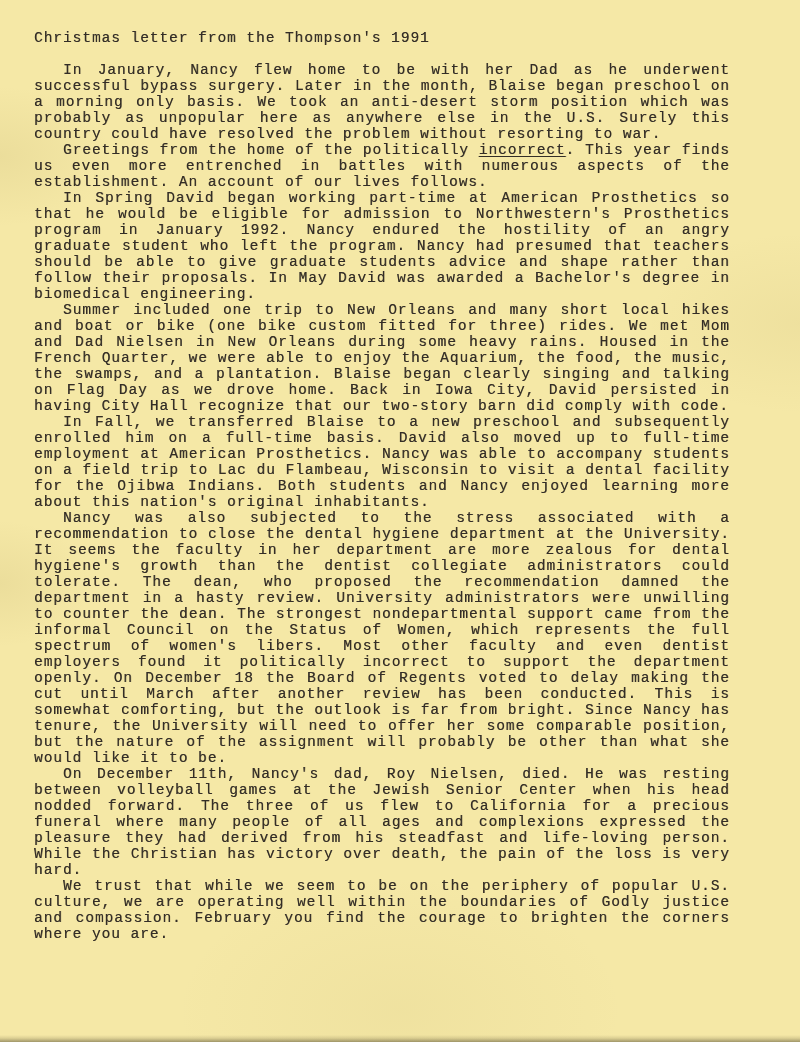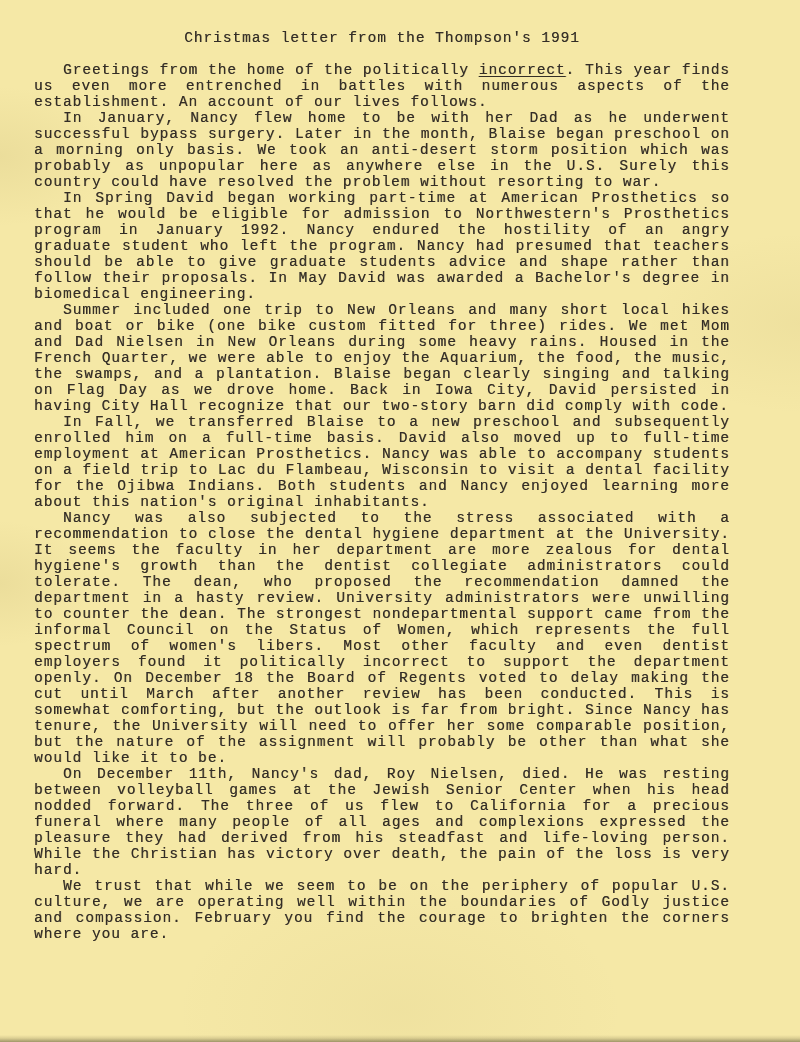--- a/index.html
+++ b/index.html
@@ -36,41 +36,40 @@
     background: linear-gradient(to bottom,
       rgba(108,99,64,0) 0%,
       rgba(108,99,64,0.18) 45%,
       rgba(90,83,55,0.55) 100%);
     pointer-events: none;
   }
   .title {
     margin: 0 0 16px 0;
     font-size: 14.5px;
     font-weight: normal;
-    text-align: center;
     letter-spacing: 0.95px;
   }
   .body-text p.para {
     margin: 0;
     text-indent: 29px;
     text-align: justify;
   }
   .seg-underline {
     text-decoration: underline;
     text-underline-offset: 2px;
   }
 </style>
 </head>
 <body>
 
 <div class="paper" style="--paper: #f5e8a6; --ink: #332d26;">
   <h1 class="title">Christmas letter from the Thompson's 1991</h1>
   <main class="body-text" id="body-container">
+      <p class="para"><span class="seg">In January, Nancy flew home to be with her Dad as he underwent successful bypass surgery.  Later in the month, Blaise began preschool on a morning only basis.  We took an anti-desert storm position which was probably as unpopular here as anywhere else in the U.S.  Surely this country could have resolved the problem without resorting to war.</span></p>
       <p class="para"><span class="seg">Greetings from the home of the politically </span><span class="seg-underline">incorrect</span><span class="seg">.  This year finds us even more entrenched in battles with numerous aspects of the establishment.  An account of our lives follows.</span></p>
-      <p class="para"><span class="seg">In January, Nancy flew home to be with her Dad as he underwent successful bypass surgery.  Later in the month, Blaise began preschool on a morning only basis.  We took an anti-desert storm position which was probably as unpopular here as anywhere else in the U.S.  Surely this country could have resolved the problem without resorting to war.</span></p>
       <p class="para"><span class="seg">In Spring David began working part-time at American Prosthetics so that he would be eligible for admission to Northwestern's Prosthetics program in January 1992.  Nancy endured the hostility of an angry graduate student who left the program.  Nancy had presumed that teachers should be able to give graduate students advice and shape rather than follow their proposals.  In May David was awarded a Bachelor's degree in biomedical engineering.</span></p>
       <p class="para"><span class="seg">Summer included one trip to New Orleans and many short local hikes and boat or bike (one bike custom fitted for three) rides.  We met Mom and Dad Nielsen in New Orleans during some heavy rains.  Housed in the French Quarter, we were able to enjoy the Aquarium, the food, the music, the swamps, and a plantation.  Blaise began clearly singing and talking on Flag Day as we drove home.  Back in Iowa City, David persisted in having City Hall recognize that our two-story barn did comply with code.</span></p>
       <p class="para"><span class="seg">In Fall, we transferred Blaise to a new preschool and subsequently enrolled him on a full-time basis.  David also moved up to full-time employment at American Prosthetics.  Nancy was able to accompany students on a field trip to Lac du Flambeau, Wisconsin to visit a dental facility for the Ojibwa Indians.  Both students and Nancy enjoyed learning more about this nation's original inhabitants.</span></p>
       <p class="para"><span class="seg">Nancy was also subjected to the stress associated with a recommendation to close the dental hygiene department at the University.  It seems the faculty in her department are more zealous for dental hygiene's growth than the dentist collegiate administrators could tolerate.  The dean, who proposed the recommendation damned the department in a hasty review.  University administrators were unwilling to counter the dean.  The strongest nondepartmental support came from the informal Council on the Status of Women, which represents the full spectrum of women's libers.  Most other faculty and even dentist employers found it politically incorrect to support the department openly.  On December 18 the Board of Regents voted to delay making the cut until March after another review has been conducted.  This is somewhat comforting, but the outlook is far from bright.  Since Nancy has tenure, the University will need to offer her some comparable position, but the nature of the assignment will probably be other than what she would like it to be.</span></p>
       <p class="para"><span class="seg">On December 11th, Nancy's dad, Roy Nielsen, died.  He was resting between volleyball games at the Jewish Senior Center when his head nodded forward.  The three of us flew to California for a precious funeral where many people of all ages and complexions expressed the pleasure they had derived from his steadfast and life-loving person.  While the Christian has victory over death, the pain of the loss is very hard.</span></p>
       <p class="para"><span class="seg">We trust that while we seem to be on the periphery of popular U.S. culture, we are operating well within the boundaries of Godly justice and compassion.  February you find the courage to brighten the corners where you are.</span></p>
     </main>
   <div class="bottom-edge"></div>
 </div>
 

